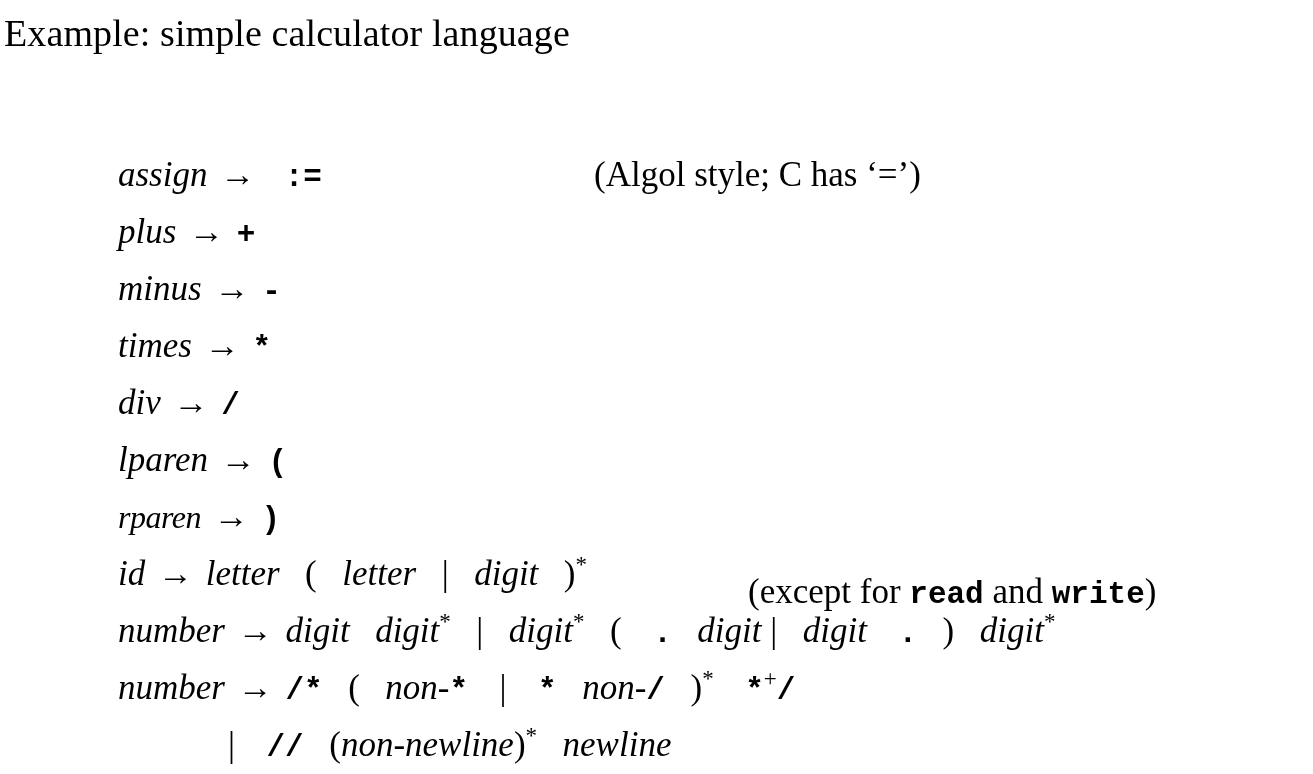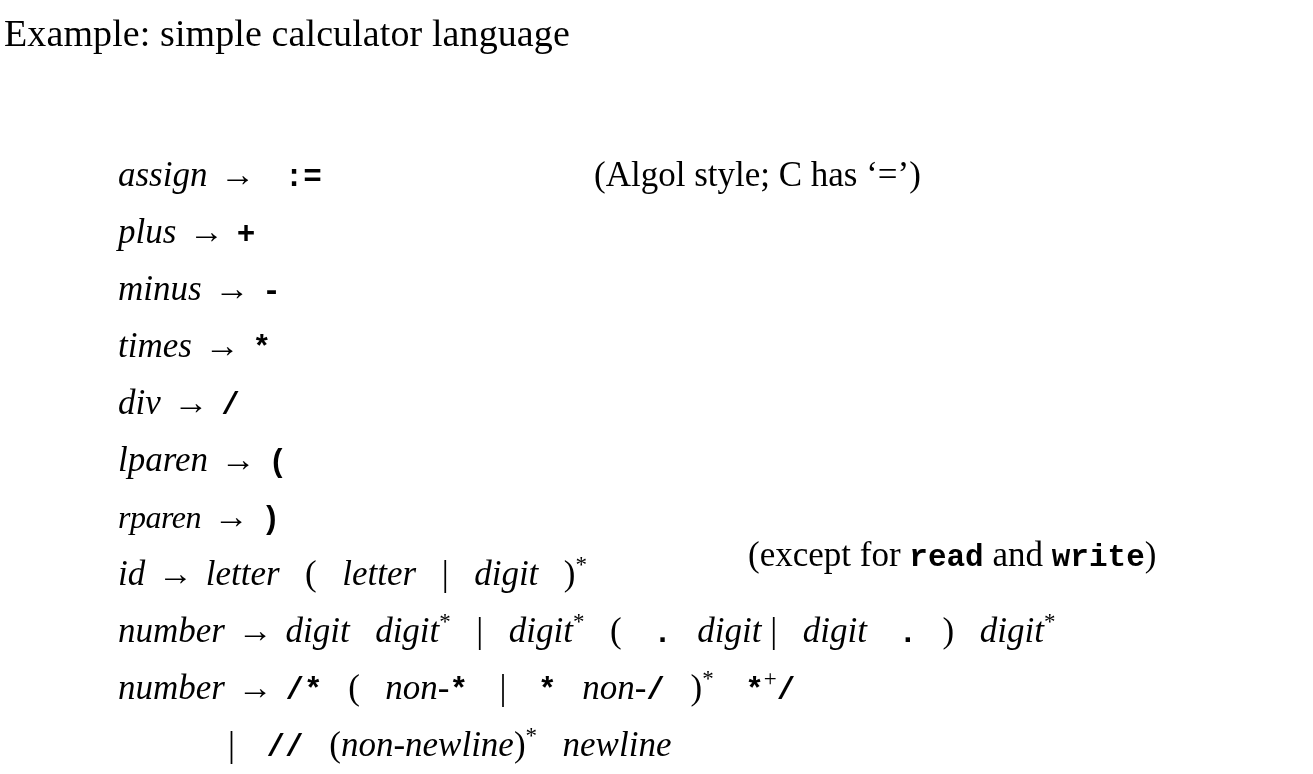--- a/index.html
+++ b/index.html
@@ -120,21 +120,21 @@
   }
   .annotation .term {
     font-size: 31px;
   }
   #annotation-assign {
     left: 594px;
     top: 146px;
   }
   #annotation-id {
     left: 748px;
-    top: 526px;
+    top: 563px;
   }
 </style>
 </head>
 <body>
 
 <div id="slide-title">Example: simple calculator language</div>
 
 <div id="grammar">
 
   <div class="rule">

